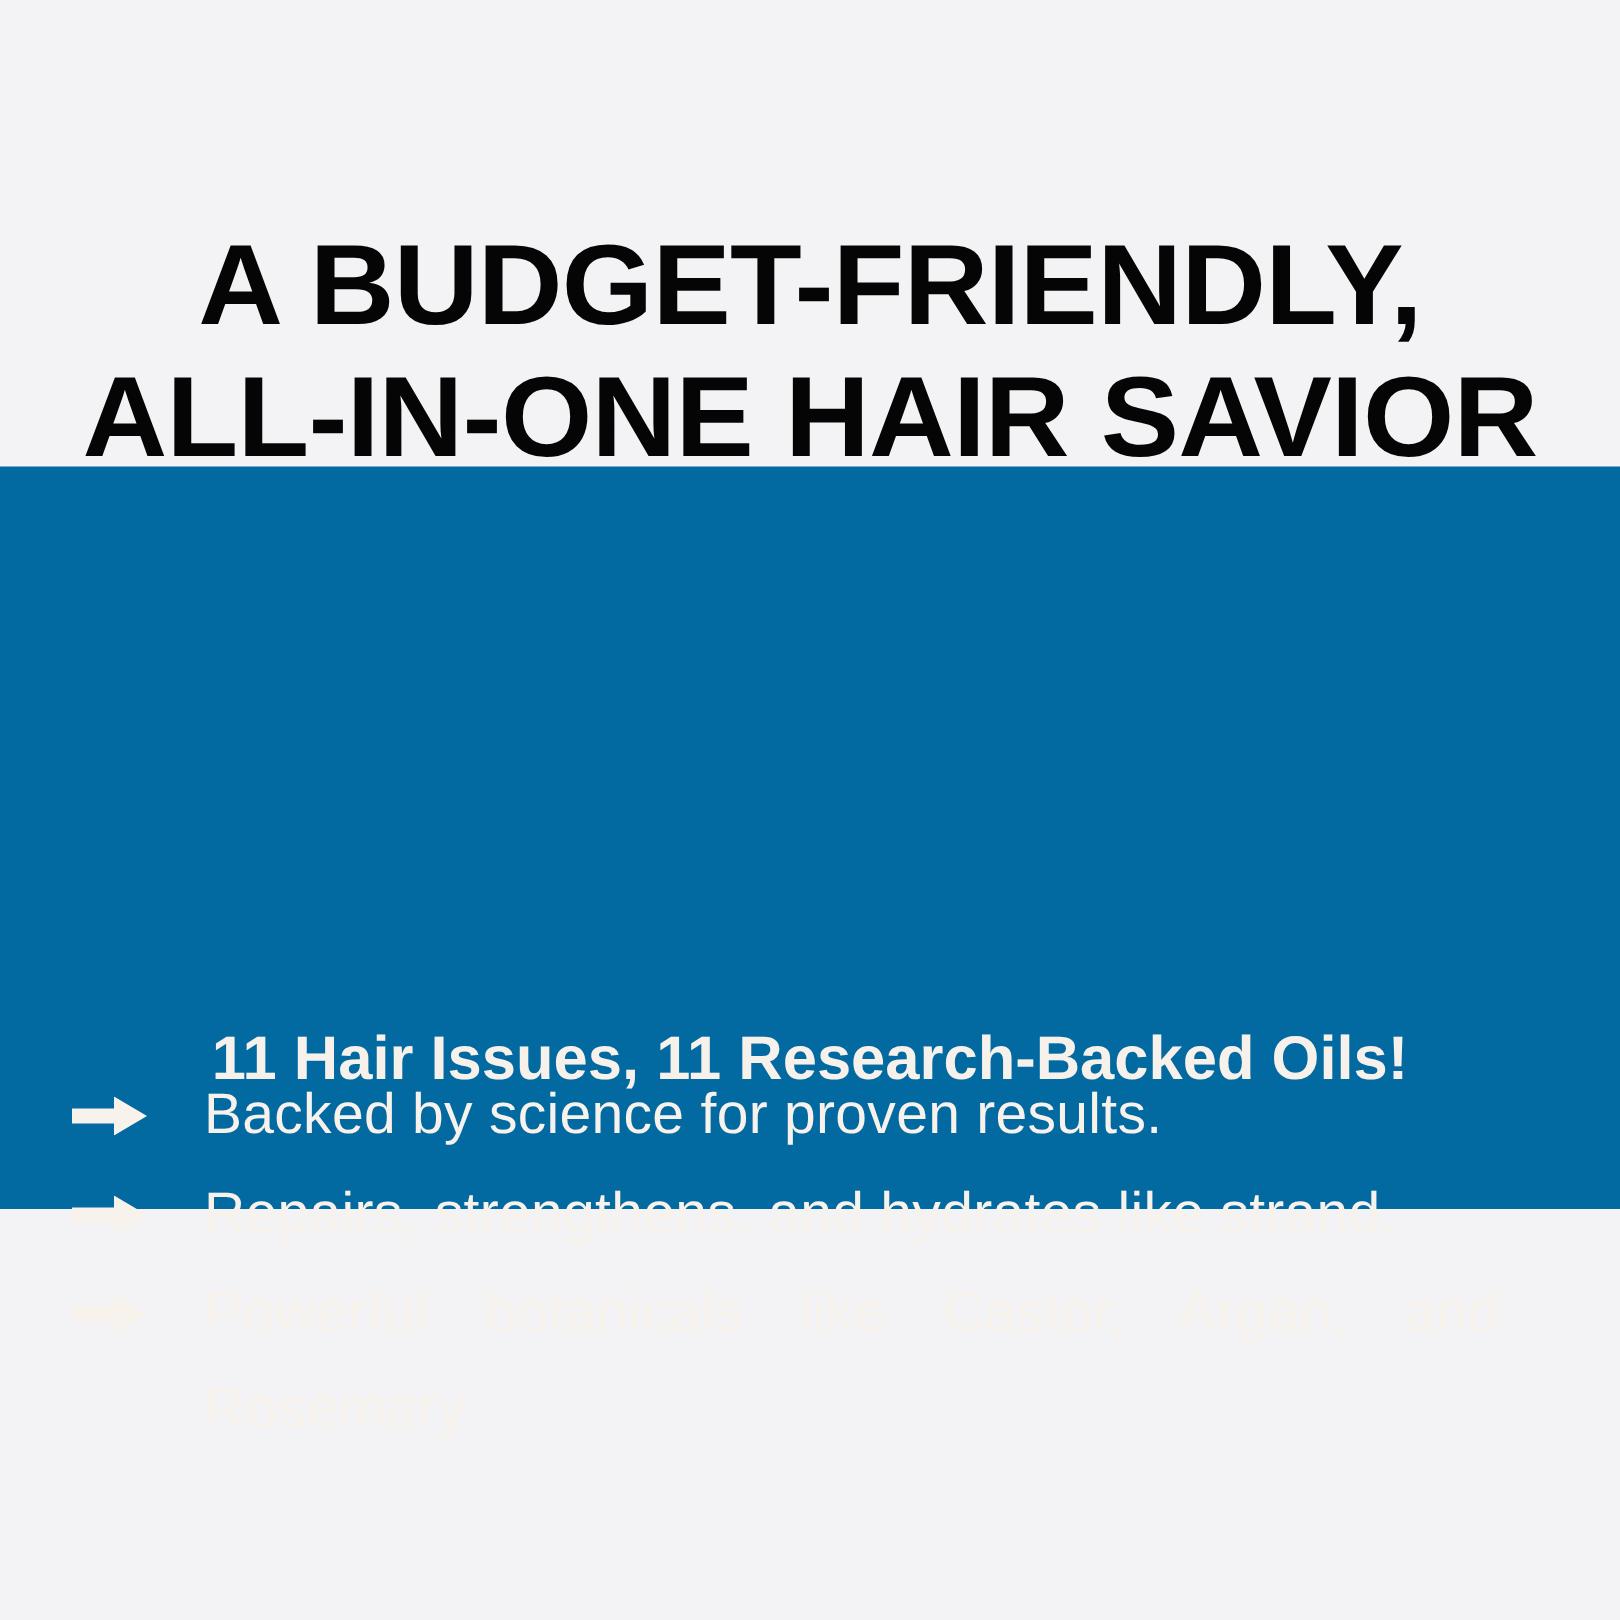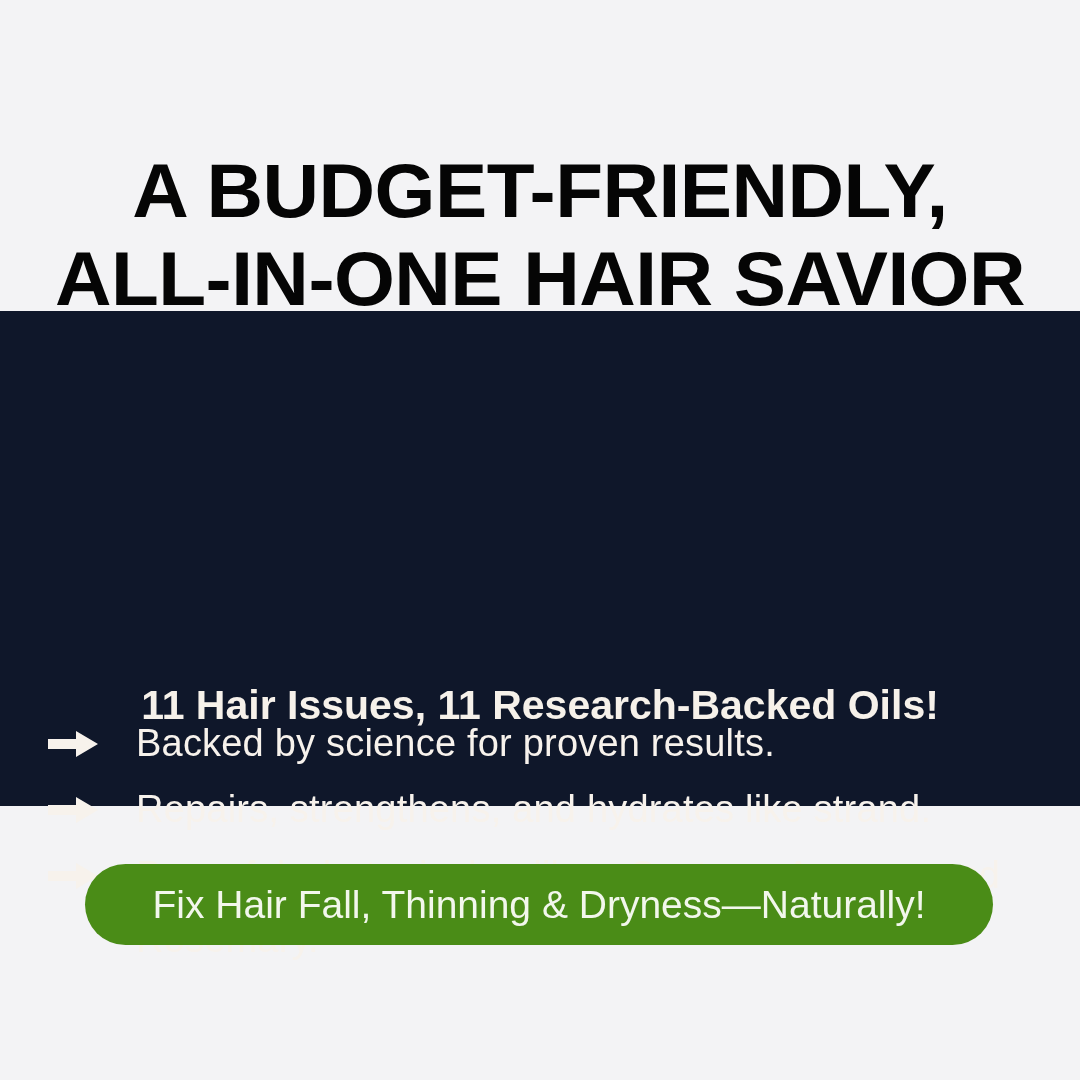--- a/index.html
+++ b/index.html
@@ -44,21 +44,21 @@
     white-space: nowrap;
   }
 
   
   .tan-panel {
     position: absolute;
     top: 311px;
     left: 0;
     width: 1080px;
     height: 495px;
-    background: #0f172a;
+    background: #0369a1;
     box-sizing: border-box;
   }
 
   .panel-subtitle {
     position: absolute;
     top: 336px;
     left: 0;
     width: 1080px;
     text-align: center;
     color: #f6f1ea;
@@ -173,15 +173,14 @@
           <svg viewBox="0 0 50 26" width="50" height="26" aria-hidden="true">
             <path d="M0 8 H28 V0 L50 13 L28 26 V18 H0 Z" fill="#f7f2ec"></path>
           </svg>
         </span>
         <span class="bullet-text">Powerful botanicals like Castor, Argan, and Rosemary.</span>
       </li>
 
     </ul>
   </section>
 
-  <button class="cta-button">Fix Hair Fall, Thinning &amp; Dryness—Naturally!</button>
 
 </div>
 
 </body></html>

